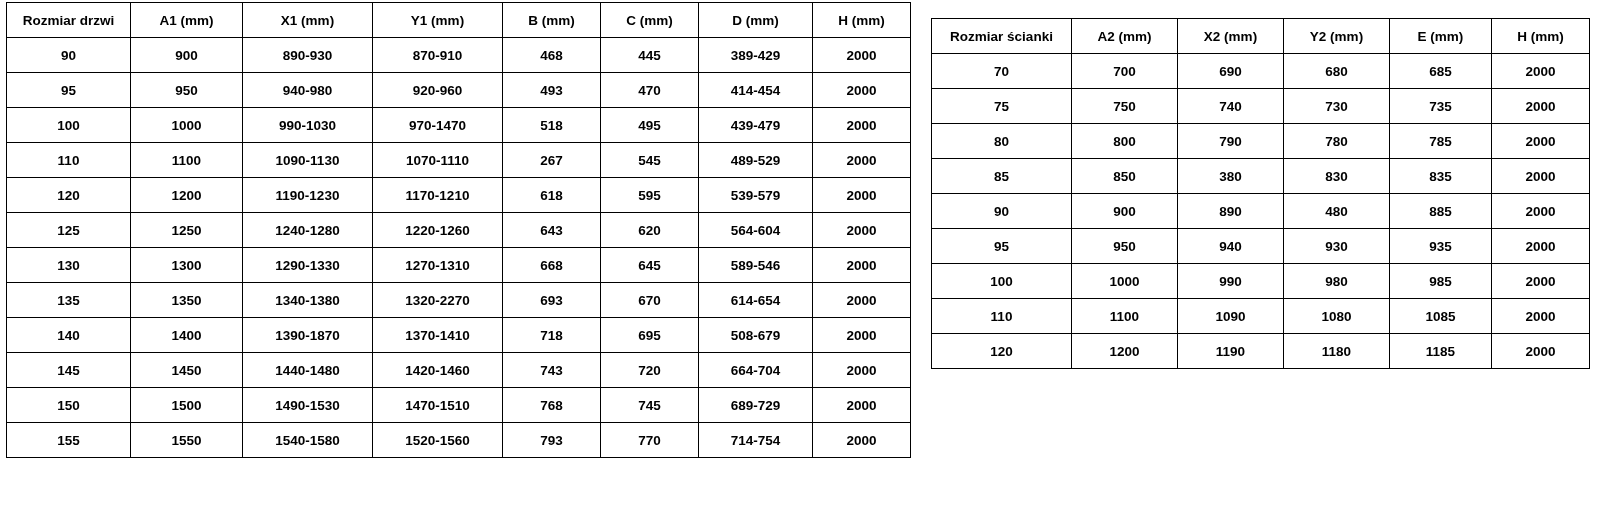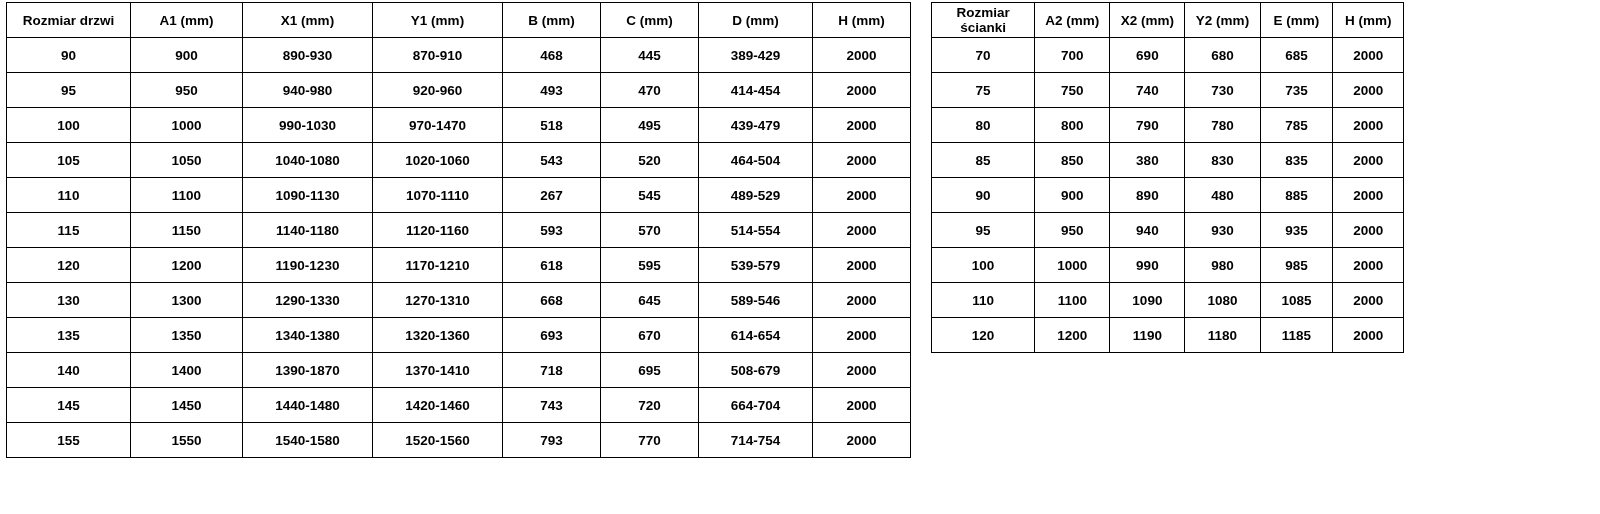--- a/index.html
+++ b/index.html
@@ -9,33 +9,33 @@
   }
   body {
     width: 1600px;
     height: 514px;
     font-family: "Liberation Sans", sans-serif;
     color: #000000;
     overflow: hidden;
   }
   .page {
     position: relative;
-    width: 1404px;
+    width: 1600px;
     height: 514px;
   }
   .table-wrap {
     position: absolute;
   }
   #doors-table-wrap {
     left: 6px;
     top: 2px;
   }
   #walls-table-wrap {
     left: 931px;
-    top: 2px;
+    top: 18px;
   }
   table {
     border-collapse: collapse;
     table-layout: fixed;
   }
   table td, table th {
     border: 1px solid #000000;
     text-align: center;
     vertical-align: middle;
     font-size: 13.5px;
@@ -121,74 +121,64 @@
           <td>100</td>
           <td>1000</td>
           <td>990-1030</td>
           <td>970-1470</td>
           <td>518</td>
           <td>495</td>
           <td>439-479</td>
           <td>2000</td>
         </tr>
         <tr>
-          <td>105</td>
-          <td>1050</td>
-          <td>1040-1080</td>
-          <td>1020-1060</td>
-          <td>543</td>
-          <td>520</td>
-          <td>464-504</td>
-          <td>2000</td>
-        </tr>
-        <tr>
           <td>110</td>
           <td>1100</td>
           <td>1090-1130</td>
           <td>1070-1110</td>
           <td>267</td>
           <td>545</td>
           <td>489-529</td>
           <td>2000</td>
         </tr>
         <tr>
-          <td>115</td>
-          <td>1150</td>
-          <td>1140-1180</td>
-          <td>1120-1160</td>
-          <td>593</td>
-          <td>570</td>
-          <td>514-554</td>
-          <td>2000</td>
-        </tr>
-        <tr>
           <td>120</td>
           <td>1200</td>
           <td>1190-1230</td>
           <td>1170-1210</td>
           <td>618</td>
           <td>595</td>
           <td>539-579</td>
           <td>2000</td>
         </tr>
         <tr>
+          <td>125</td>
+          <td>1250</td>
+          <td>1240-1280</td>
+          <td>1220-1260</td>
+          <td>643</td>
+          <td>620</td>
+          <td>564-604</td>
+          <td>2000</td>
+        </tr>
+        <tr>
           <td>130</td>
           <td>1300</td>
           <td>1290-1330</td>
           <td>1270-1310</td>
           <td>668</td>
           <td>645</td>
           <td>589-546</td>
           <td>2000</td>
         </tr>
         <tr>
           <td>135</td>
           <td>1350</td>
           <td>1340-1380</td>
-          <td>1320-1360</td>
+          <td>1320-2270</td>
           <td>693</td>
           <td>670</td>
           <td>614-654</td>
           <td>2000</td>
         </tr>
         <tr>
           <td>140</td>
           <td>1400</td>
           <td>1390-1870</td>
           <td>1370-1410</td>
@@ -198,20 +188,30 @@
           <td>2000</td>
         </tr>
         <tr>
           <td>145</td>
           <td>1450</td>
           <td>1440-1480</td>
           <td>1420-1460</td>
           <td>743</td>
           <td>720</td>
           <td>664-704</td>
+          <td>2000</td>
+        </tr>
+        <tr>
+          <td>150</td>
+          <td>1500</td>
+          <td>1490-1530</td>
+          <td>1470-1510</td>
+          <td>768</td>
+          <td>745</td>
+          <td>689-729</td>
           <td>2000</td>
         </tr>
         <tr>
           <td>155</td>
           <td>1550</td>
           <td>1540-1580</td>
           <td>1520-1560</td>
           <td>793</td>
           <td>770</td>
           <td>714-754</td>

